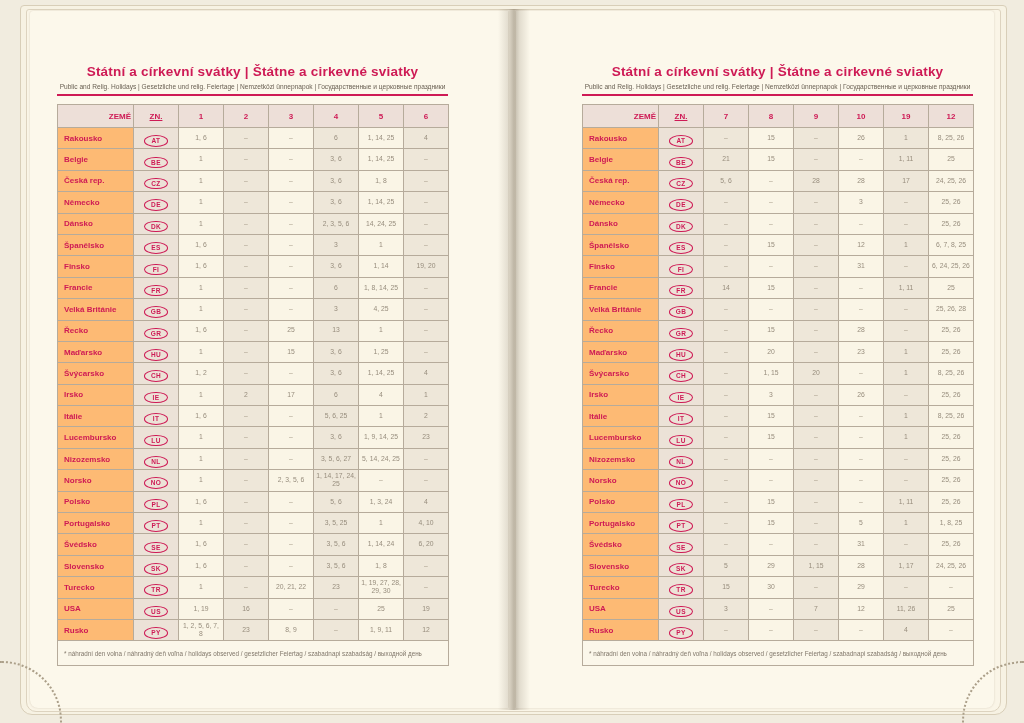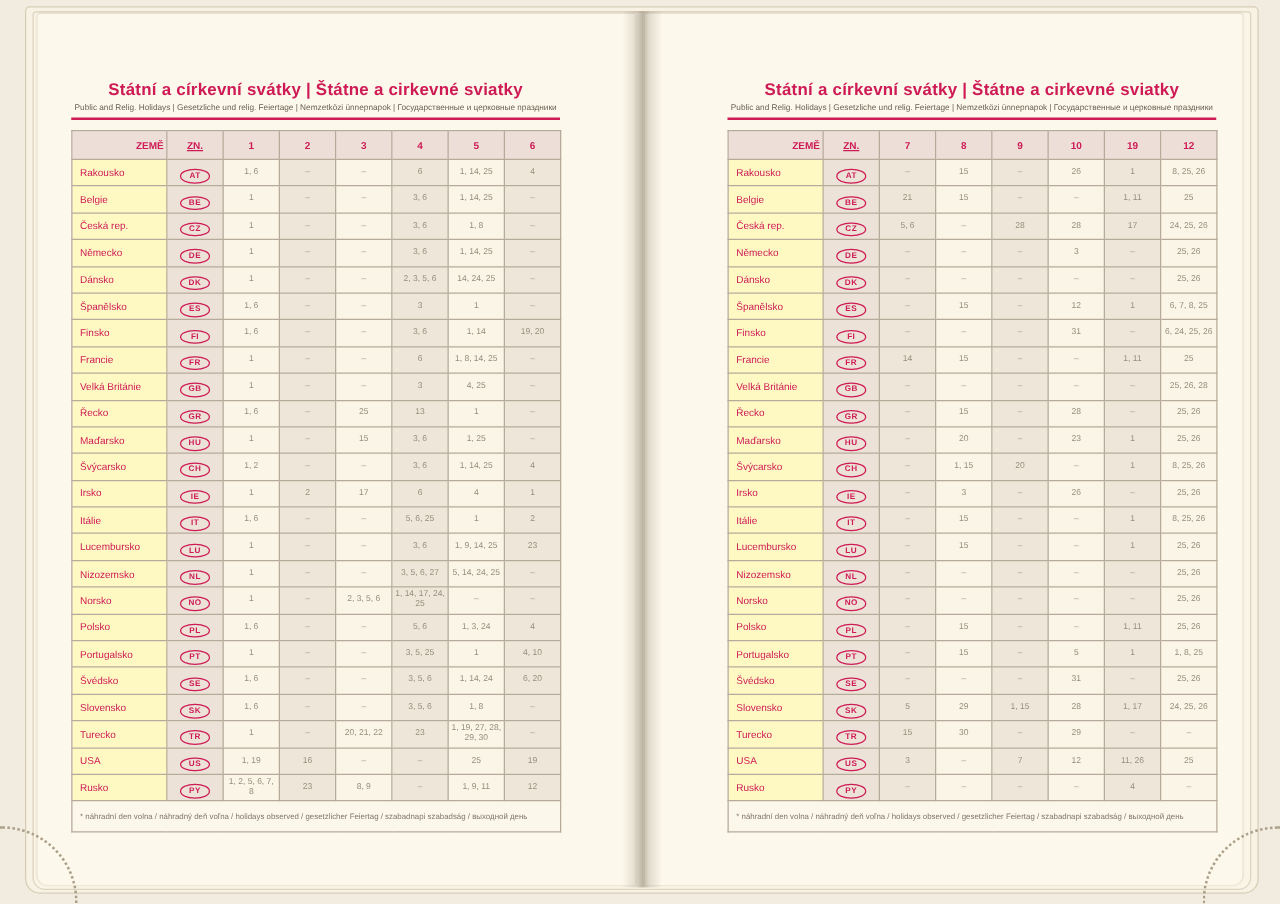--- a/index.html
+++ b/index.html
@@ -62,21 +62,21 @@
   th {
     height:23px; background:#eddfd8; color:#ce1a55;
     font-size:8px; font-weight:bold; text-align:center; padding:0 2px;
   }
   th.th-country { width:76px; text-align:right; padding-left:16px; }
   th.th-code    { width:45px;text-decoration:underline; }
   th.th-month   { width:45px; }
 
   td { height:21.4px; vertical-align:middle; }
   td.td-country {
-    background:#fef9c3; color:#ce1a55; font-weight:normal;
+    background:#fdba74; color:#ce1a55; font-weight:bold;
     font-size:8px; padding-left:6px; white-space:nowrap;
   }
   td.td-code { background:#ece2d7; text-align:center; }
   .oval {
     display:inline-block; min-width:14px; padding:2px 4px 1px 4px;
     border:1px solid #ce1a55; border-radius:50%;
     color:#ce1a55; font-size:6.5px; font-weight:bold;
     letter-spacing:.4px; line-height:1;
   }
   td.td-days {

